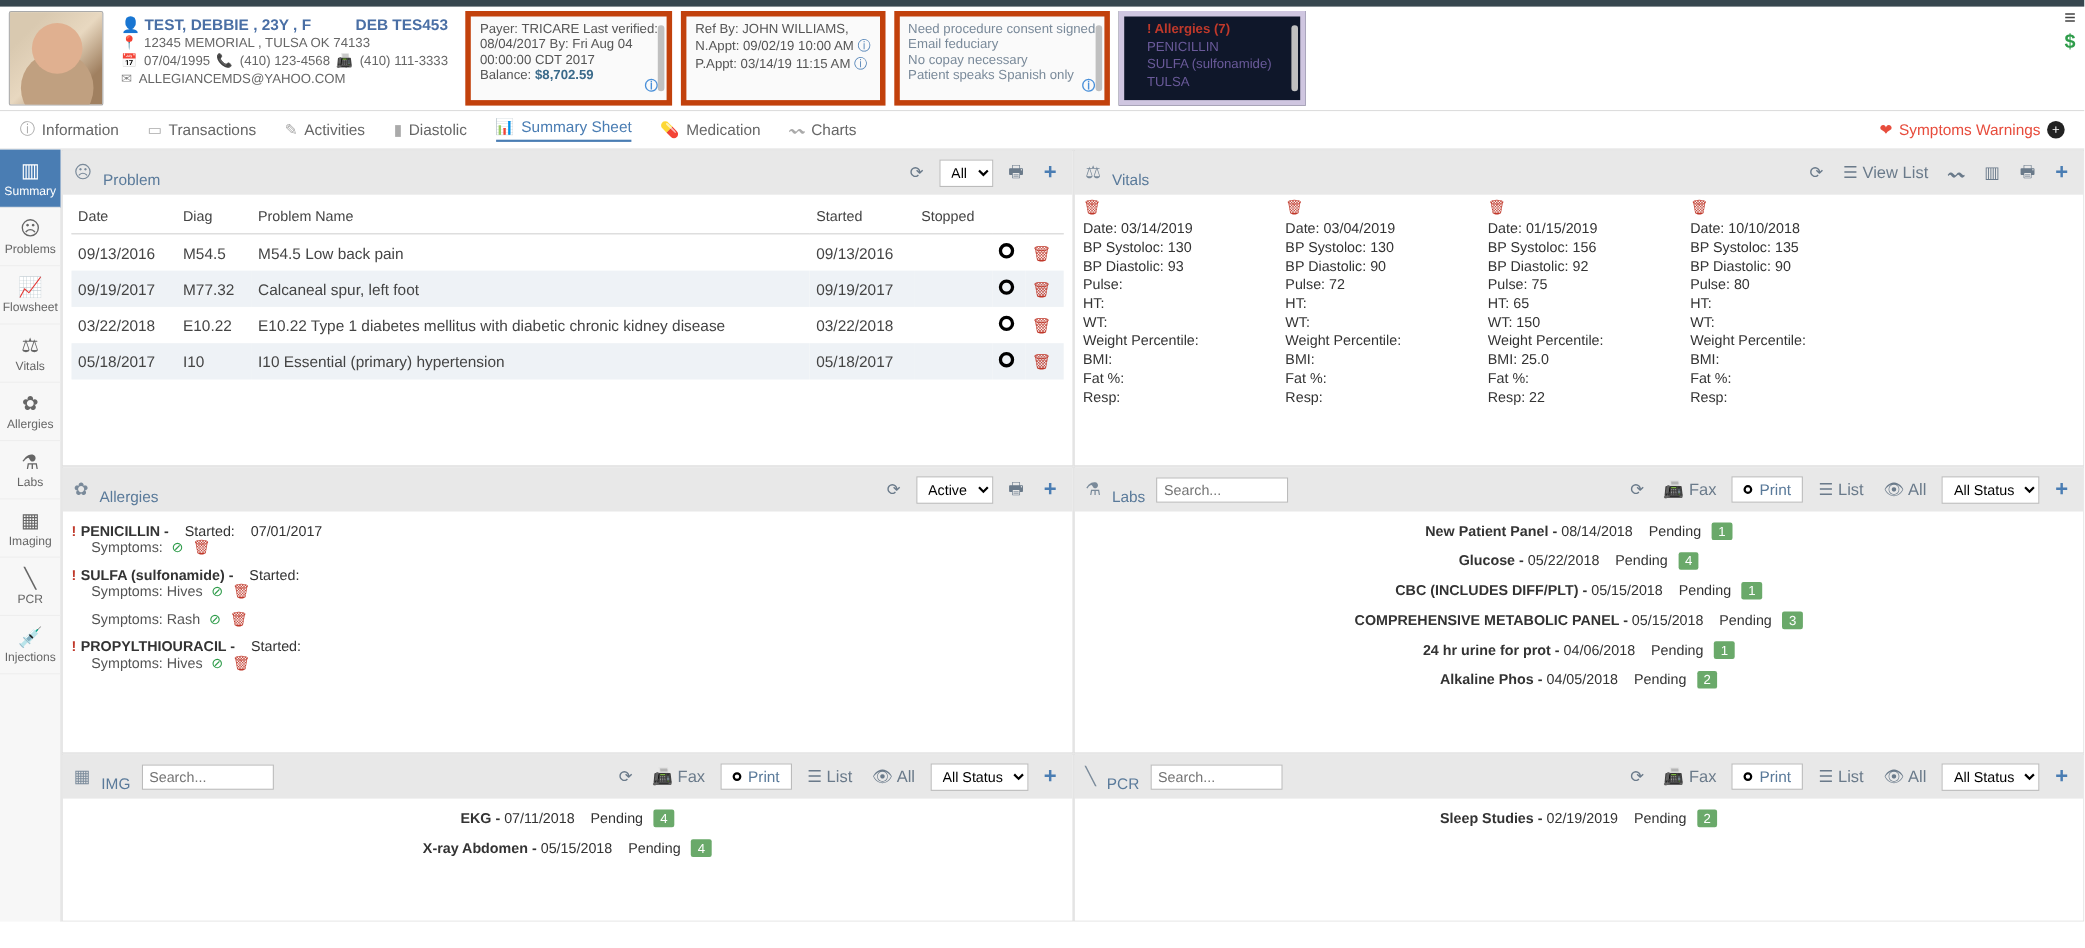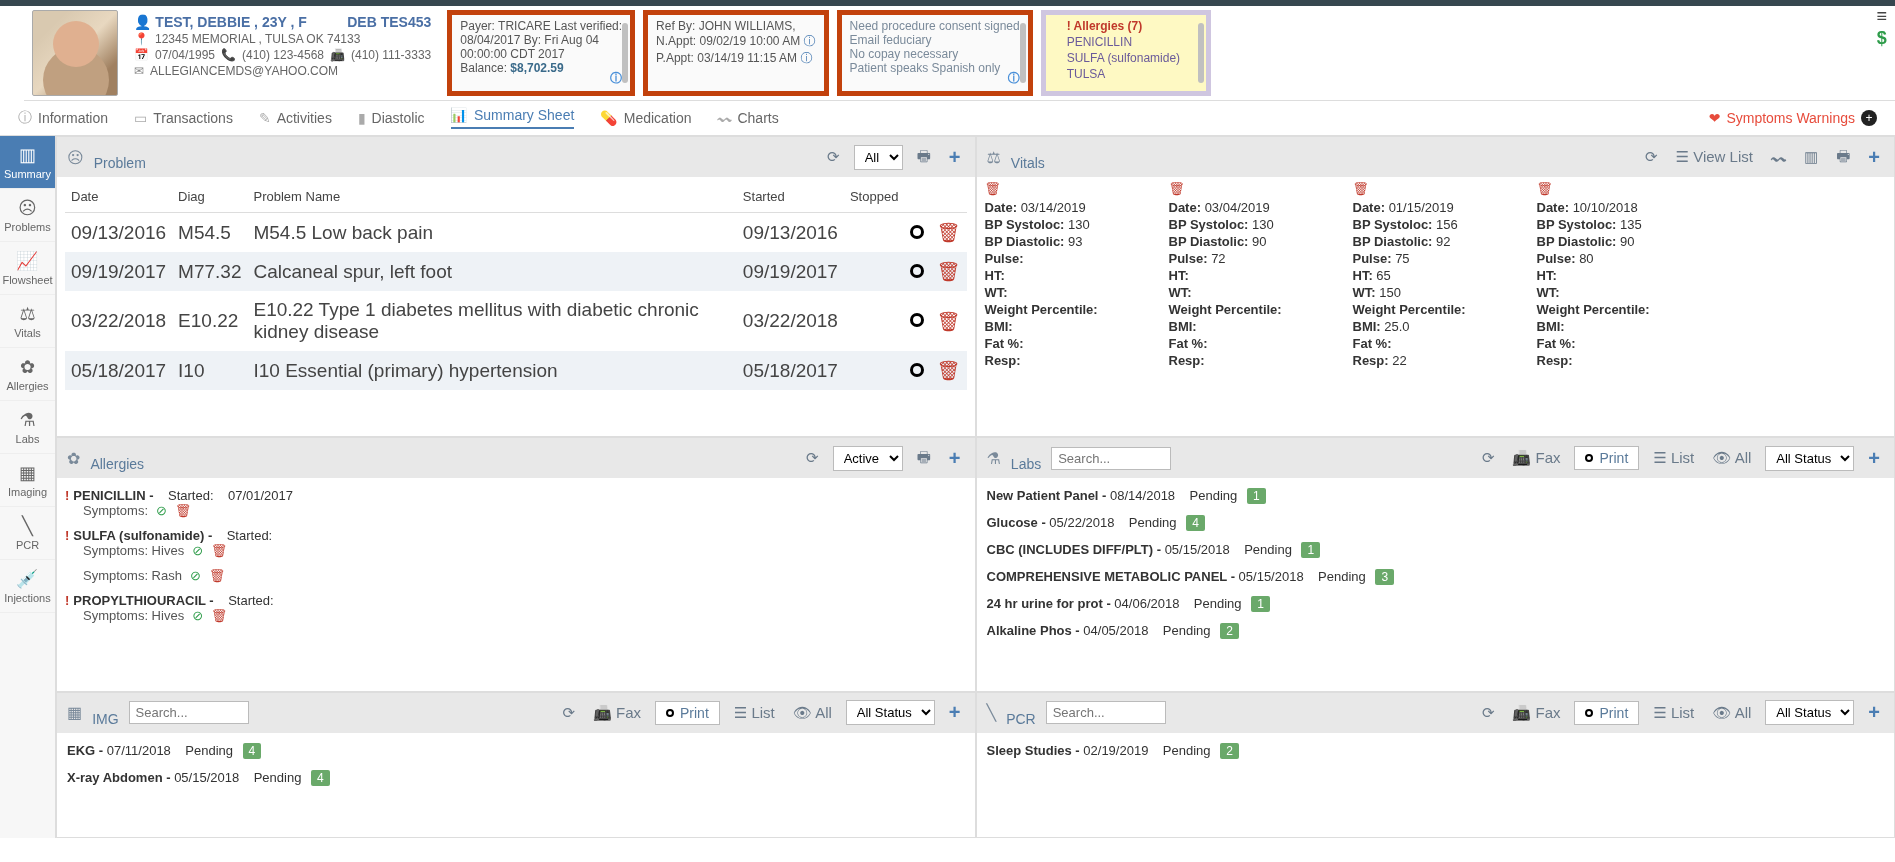--- a/index.html
+++ b/index.html
@@ -1,30 +1,30 @@
 <!DOCTYPE html>
 <html><head>
 <meta charset="utf-8">
 <style>
 * { box-sizing: border-box; margin: 0; padding: 0; font-family: "Segoe UI", Arial, sans-serif; }
 body { background: #fff; font-size: 13px; color: #333; }
 .topstrip { background: #37474f; height: 6px; }
 
 
-.patient-header { display: flex; gap: 8px; padding: 4px 8px; border-bottom: 1px solid #ddd; position: relative; margin-left: 24px; }
+.patient-header { display: flex; gap: 8px; padding: 4px 8px; border-bottom: 1px solid #ddd; position: relative; }
 .avatar { width: 86px; height: 86px; border: 1px solid #aaa; background: linear-gradient(135deg,#d9c9b0 20%,#e8d8c0 50%,#a08060 80%); border-radius: 2px; position: relative; overflow: hidden; }
 .avatar::after { content:""; position:absolute; top:10px; left:20px; width:46px; height:46px; background:#e0b090; border-radius:50%; box-shadow: 0 36px 0 10px #c0a080; }
 .pcard { border: 5px solid #c2410c; background: #fafafa; padding: 4px 8px; font-size: 12px; color: #555; position: relative; min-width: 180px; max-height: 88px; overflow: hidden; }
 .pcard.scroll::after { content:""; position:absolute; right:2px; top:8px; bottom:8px; width:6px; background:#c0c0c0; border-radius:3px; }
 .pcard .info-i { position:absolute; bottom:4px; right:8px; color:#4a90d9; font-weight:bold; font-size:12px; }
 .pcard-main { min-width: 300px; border:none; background:none; }
 .pcard-main .name-row { display:flex; justify-content:space-between; color:#4a6fa5; font-weight:600; font-size:14px; }
 .pcard-main .row { color:#666; font-size:12px; display:flex; align-items:center; gap:6px; margin-top:2px; }
 .pcard-main .row .ic { color:#888; }
-.pcard-allergy { background:#fef9c3; border-color:#cfc6e0; min-width:170px;padding-left:21px; }
+.pcard-allergy { background:#0f172a; border-color:#cfc6e0; min-width:170px;padding-left:21px; }
 .pcard-allergy .hd { color:#c0392b; font-weight:600; }
 .pcard-allergy .al { color:#6a5a9a; margin-top:2px; }
 .top-right-icons { position:absolute; right:8px; top:4px; display:flex; flex-direction:column; gap:6px; align-items:center; }
 .top-right-icons .menu { color:#444; font-size:18px; line-height:12px; }
 .top-right-icons .dollar { color:#2e9c4a; font-size:18px; font-weight:bold; }
 
 
 .navtabs { display:flex; align-items:center; gap:26px; padding:6px 18px; border-bottom:1px solid #ddd; font-size:14px; color:#666; }
 .navtabs .tab { display:flex; align-items:center; gap:6px; cursor:pointer; }
 .navtabs .tab.active { color:#4a7db3; border-bottom:2px solid #4a7db3; padding-bottom:4px; }
@@ -50,42 +50,42 @@
 .panel-hd .act.add { color:#4a7db3; font-size:20px; font-weight:bold; }
 .panel-hd select, .panel-hd input[type=text] { border:1px solid #bbb; font-size:13px; padding:3px 6px; background:#fff; }
 .panel-hd .printbtn { background:#fff; border:1px solid #bbb; padding:3px 10px; display:inline-flex; align-items:center; gap:6px; cursor:pointer; }
 .panel-hd .printbtn .dot { width:8px;height:8px;border:2px solid #000;border-radius:50%; display:inline-block;}
 .panel-body { flex:1; overflow:auto; position:relative; padding:4px 8px; }
 .panel-body.scroll::-webkit-scrollbar{width:10px}
 .panel-body.scroll::-webkit-scrollbar-thumb{background:#bbb;border-radius:4px}
 
 
 .problems th { text-align:left; color:#444; font-weight:500; padding:8px 6px; border-bottom:1px solid #ddd; font-size:13px; }
-.problems td { padding:8px 6px; font-size:19px; color:#444; }
+.problems td { padding:8px 6px; font-size:14px; color:#444; }
 .problems tr.row:nth-child(even){ background:#eef2f6; }
 .problems .stopbtn { width:14px;height:14px;border:3px solid #000;border-radius:50%; display:inline-block; cursor:pointer; }
 .problems .trash { color:#c0392b; cursor:pointer; }
 
 
 .vitals-cols { display:flex; gap:24px; }
 .vitals-col { min-width:160px; font-size:13px; }
 .vitals-col .trash { color:#c0392b; display:block; margin-bottom:4px; }
 .vitals-col .vr { margin:2px 0; }
-.vitals-col .vr b { font-weight:700; }
+.vitals-col .vr b { font-weight:400; }
 
 
 .allergies-list .arow { margin:6px 0 10px 0; font-size:13px; }
 .allergies-list .arow .bang { color:#c0392b; font-weight:bold; margin-right:4px; }
 .allergies-list .arow .name { font-weight:600; }
 .allergies-list .arow .sub { margin-left:18px; color:#555; display:flex; align-items:center; gap:8px; }
 .allergies-list .gx { color:#2e9c4a; }
 .allergies-list .rx { color:#c0392b; }
 
 
-.labs-list .lrow { padding:6px 2px; font-size:13px; }
+.labs-list .lrow { padding:6px 2px; font-size:13px;text-align:center; }
 .labs-list .lrow .nm { font-weight:600; }
 .labs-list .badge { background:#6aa96a; color:#fff; padding:1px 6px; font-size:12px; margin-left:6px; border-radius:2px; }
 </style>
 </head>
 <body>
 
 <div class="topstrip"></div>
 
 <div class="patient-header">
   <div class="avatar"></div>

